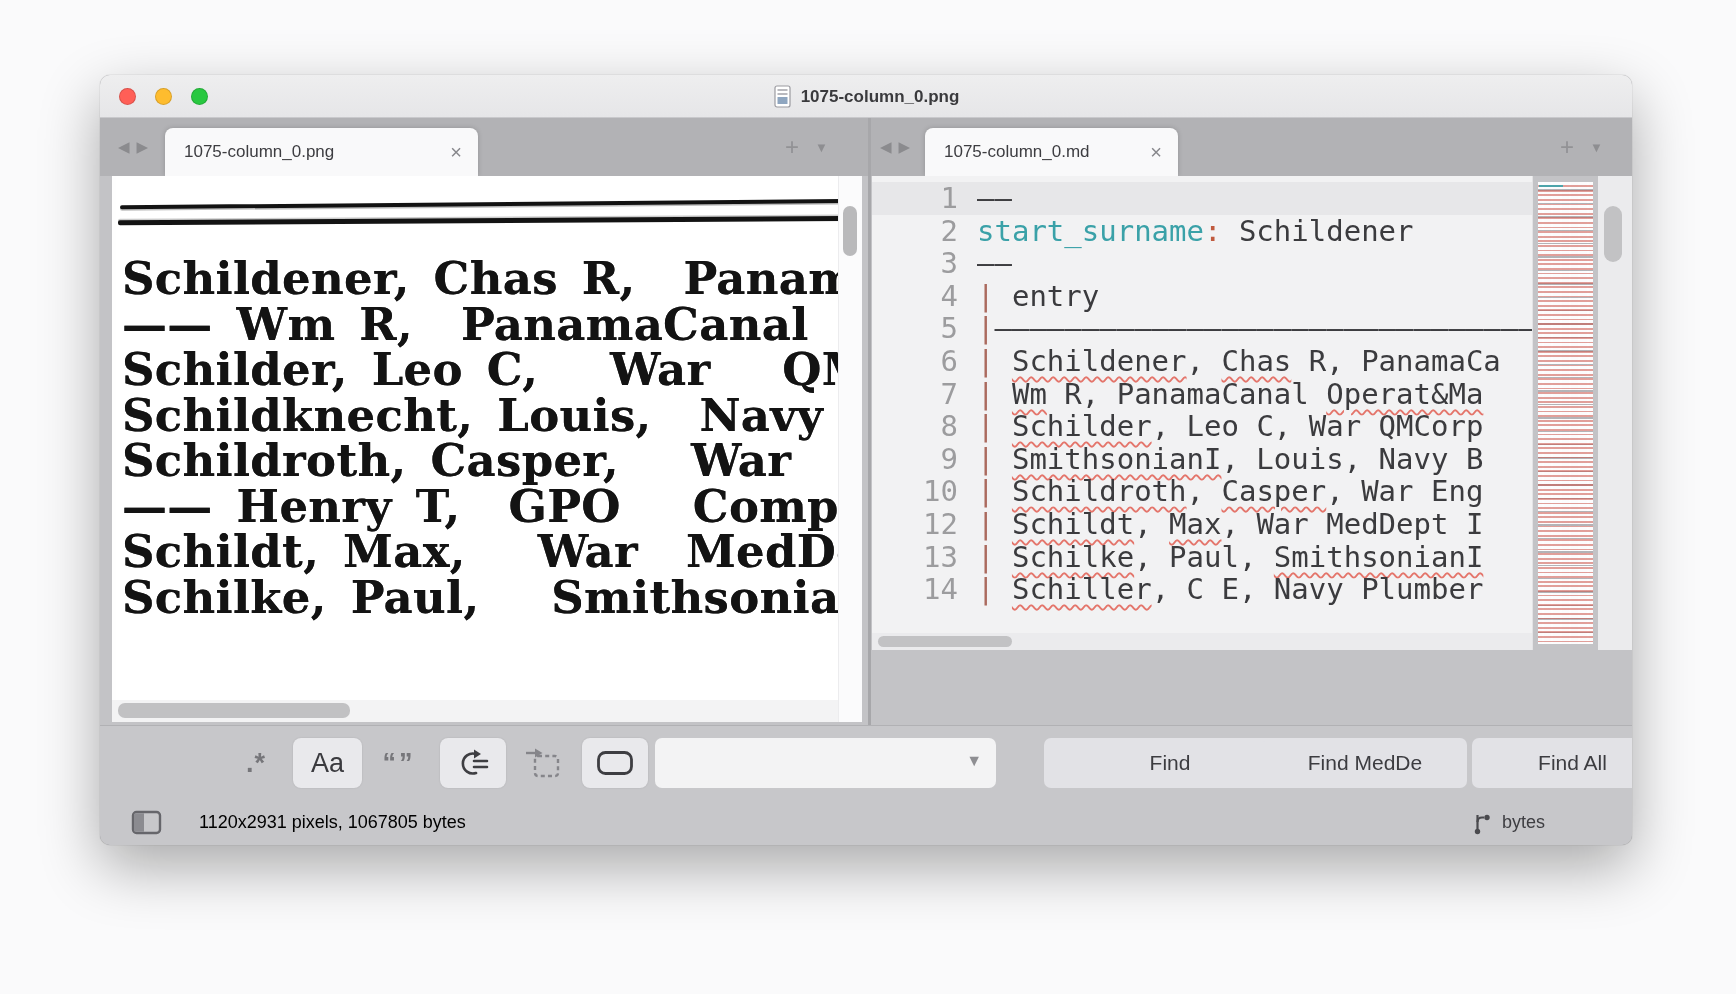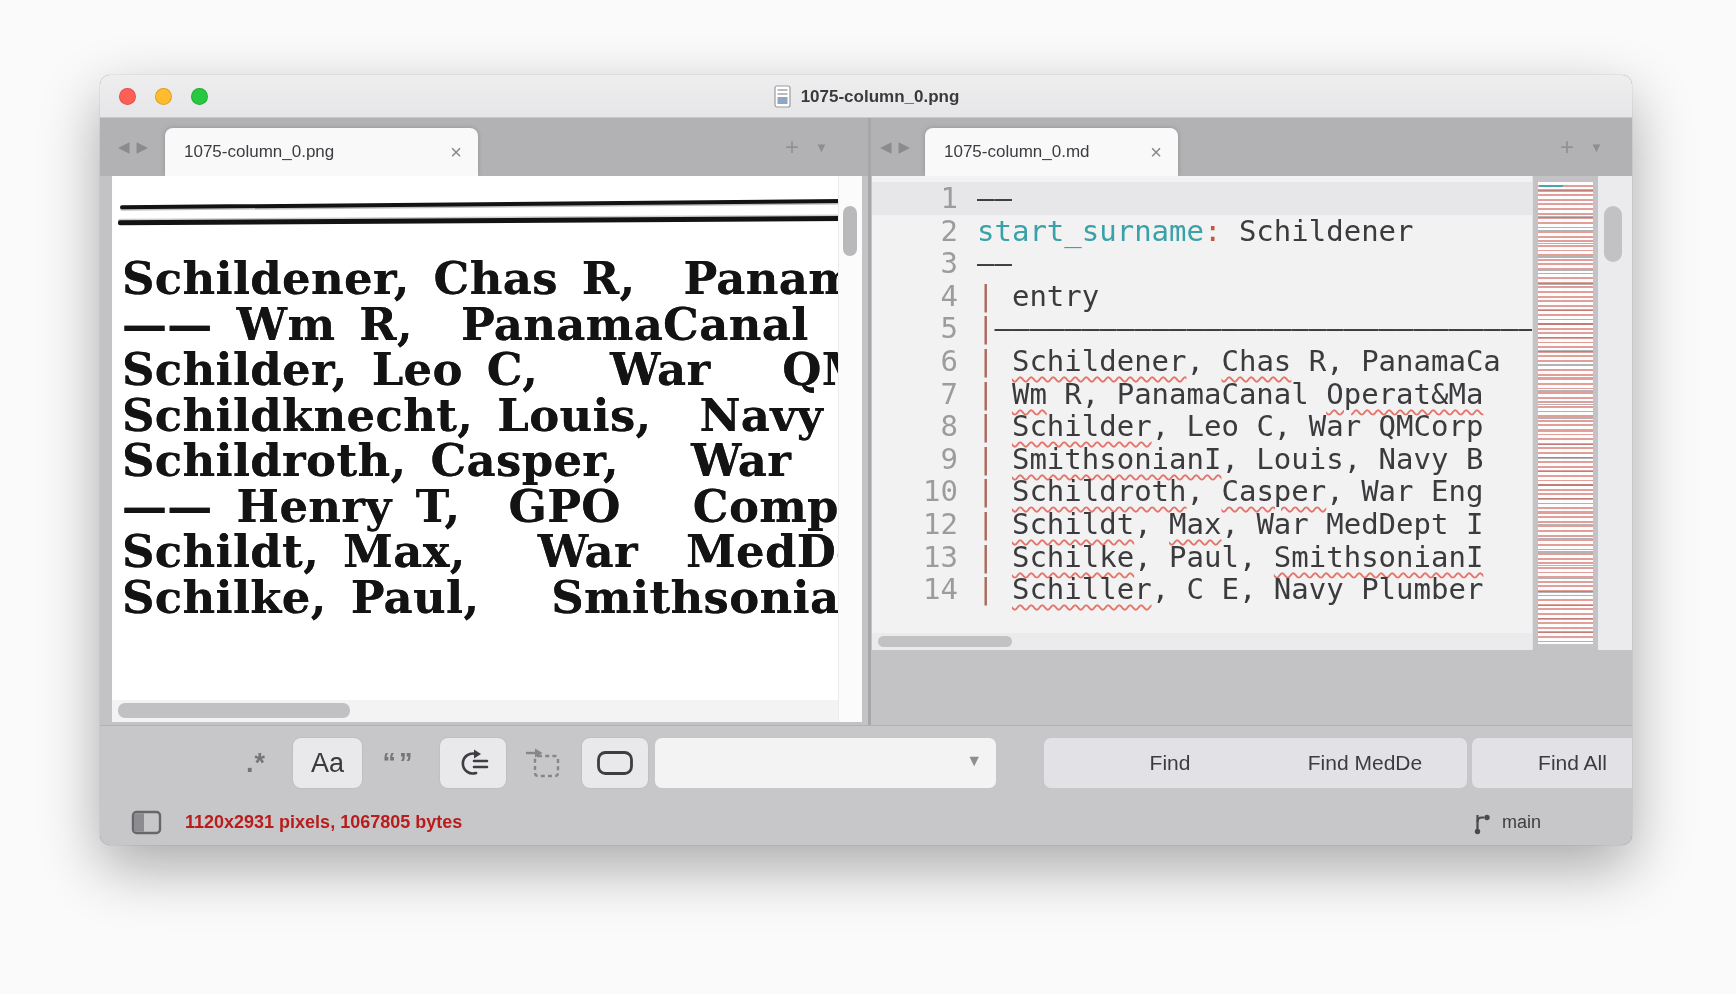--- a/index.html
+++ b/index.html
@@ -108,21 +108,21 @@
   .dd { position:absolute; right:14px; top:14px; font-size:16px; color:#8e8e92; }
   .fbtn { position:absolute; top:12px; height:50px; background:#e2e2e6; border:none;
           border-radius:7px; font-size:21px; color:#3c3c40; font-family:"Liberation Sans",sans-serif; }
   .f-find { left:904px; width:252px;margin-left:40px; }
   .f-prev { left:1163px; width:204px; }
   .f-all  { left:1372px; width:201px; }
   
   .statusbar { position:absolute; left:0; top:725px; width:1532px; height:45px;
                background:#c7c7ca; border-radius:0 0 10px 10px; }
   .sbicon { position:absolute; left:31px; top:10px; }
-  .sbtext { position:absolute; left:85px; top:0; line-height:45px; font-size:18px; color:#b91c1c;font-weight:bold; }
+  .sbtext { position:absolute; left:99px; top:0; line-height:45px; font-size:18px; color:#000000; }
   .branch { position:absolute; left:1372px; top:0; height:45px; display:flex;
             align-items:center; gap:9px; font-size:18px; color:#3e3e42; }
   svg { display:block; }
 </style>
 </head>
 <body>
 
 <div class="window">
 
   <div class="titlebar">
@@ -313,17 +313,17 @@
       <span>
         <svg width="21" height="26" viewBox="0 0 21 26">
           <g stroke="#4a4a4e" stroke-width="2.2" fill="none">
             <path d="M5.5 20 V12 Q5.5 7.5 10 7.5 L12 7.5"></path>
             <path d="M5.5 12 V5"></path>
           </g>
           <circle cx="5.5" cy="21.5" r="2.7" fill="#4a4a4e"></circle>
           <circle cx="15" cy="7.5" r="2.7" fill="#4a4a4e"></circle>
         </svg>
       </span>
-      <span>main</span>
+      <span>bytes</span>
     </span>
   </div>
 
 </div>
 
 </body></html>

